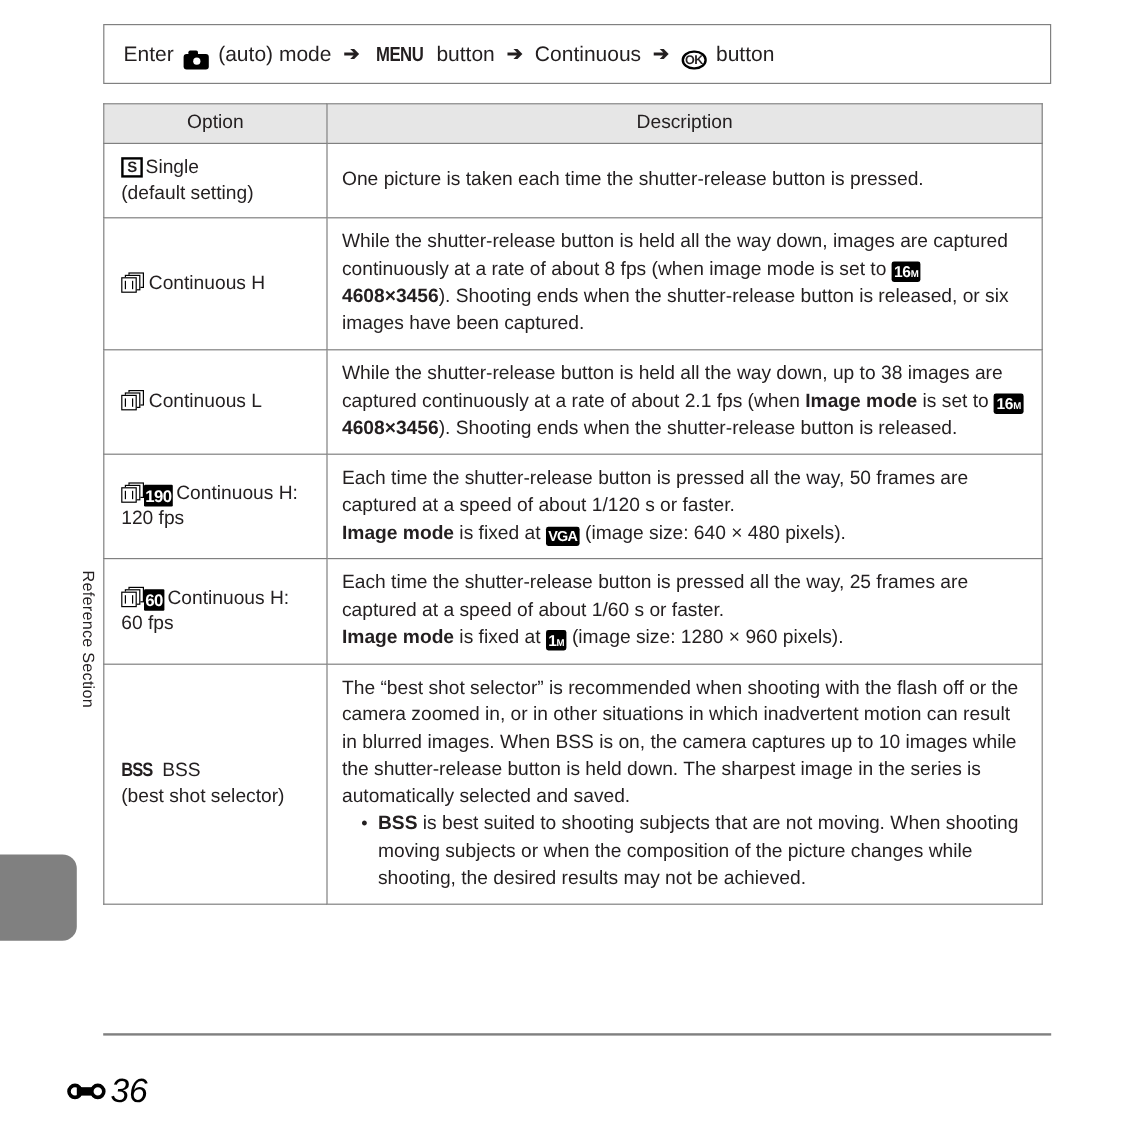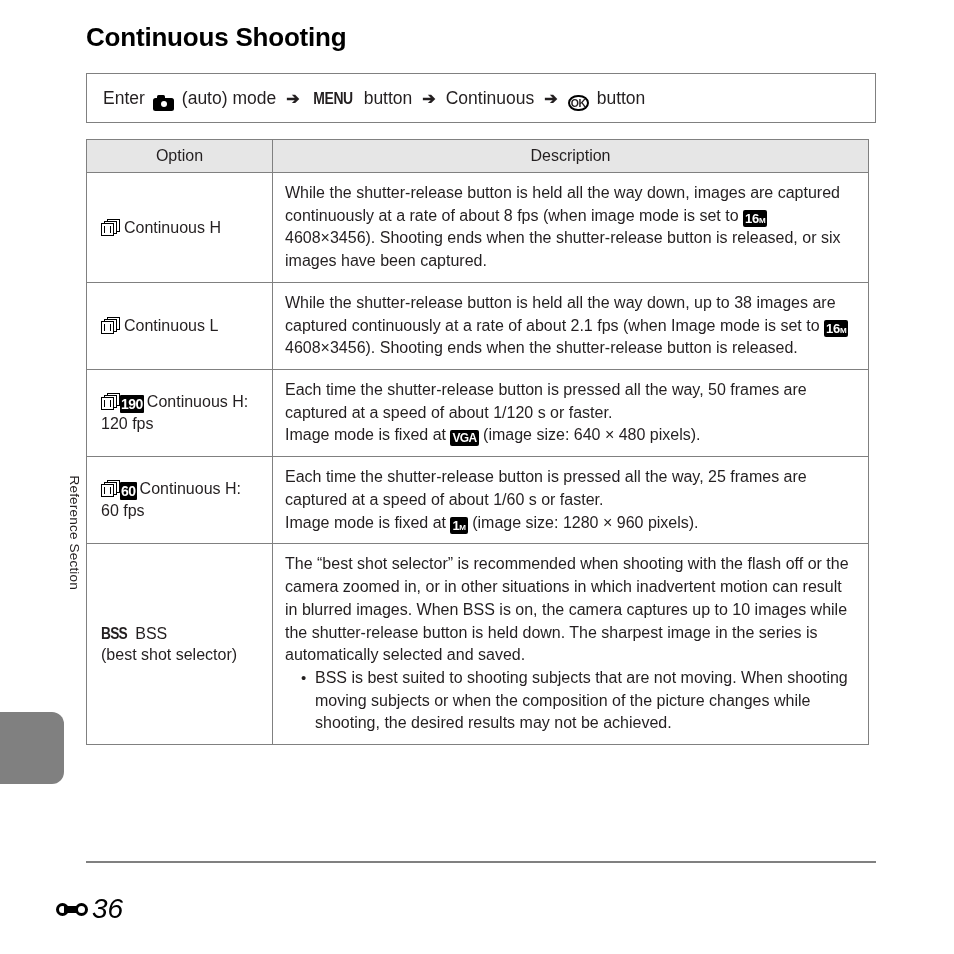--- a/index.html
+++ b/index.html
@@ -277,21 +277,21 @@
     padding-left: 14px;
     line-height: 1.42;
   }
   ul.bss-list li::before {
     content: "\2022";
     position: absolute;
     left: 0;
     top: 0;
     font-size: 15px;
   }
-  b { font-weight: normal; }
+  b { font-weight: bold; }
 
   
   #footer-rule {
     position: absolute;
     left: 86px;
     top: 861px;
     width: 790px;
     height: 2px;
     background: #808080;
   }
@@ -338,21 +338,20 @@
   }
 </style>
 </head>
 <body>
 
 <div id="side-tab"></div>
 <div id="side-label">Reference Section</div>
 
 <div id="page">
 
-  <h1 id="page-title">Continuous Shooting</h1>
 
   <div id="path-box">
     <div id="path-line">
       <span class="txt">Enter</span>
       <span class="cam-glyph">
         <span class="body"></span>
           <span class="hump"></span>
           <span class="lens"></span>
       </span>
       <span class="txt">(auto) mode</span>
@@ -374,20 +373,29 @@
         <col class="col-desc">
     </colgroup>
     <thead>
       <tr>
         <th>Option</th>
         <th>Description</th>
       </tr>
     </thead>
     <tbody>
 
+      <tr>
+        <td class="opt-cell">
+          <span class="s-icon">S</span><span class="opt-name">Single</span><br>
+          <span>(default setting)</span>
+        </td>
+        <td class="desc-cell">
+          <p>One picture is taken each time the shutter-release button is pressed.</p>
+        </td>
+      </tr>
 
       <tr>
         <td class="opt-cell">
           <span class="stack-icon"><i class="b3"></i><i class="b2"></i><i class="b1"></i></span><span class="opt-name">Continuous H</span>
         </td>
         <td class="desc-cell">
           <p><span>While the shutter-release button is held all the way down, images are captured continuously at a rate of about 8 fps (when image mode is set to </span><span class="badge badge-16m"><span>16</span><span class="sub">M</span></span> <b>4608×3456</b><span>). Shooting ends when the shutter-release button is released, or six images have been captured.</span></p>
         </td>
       </tr>
 

